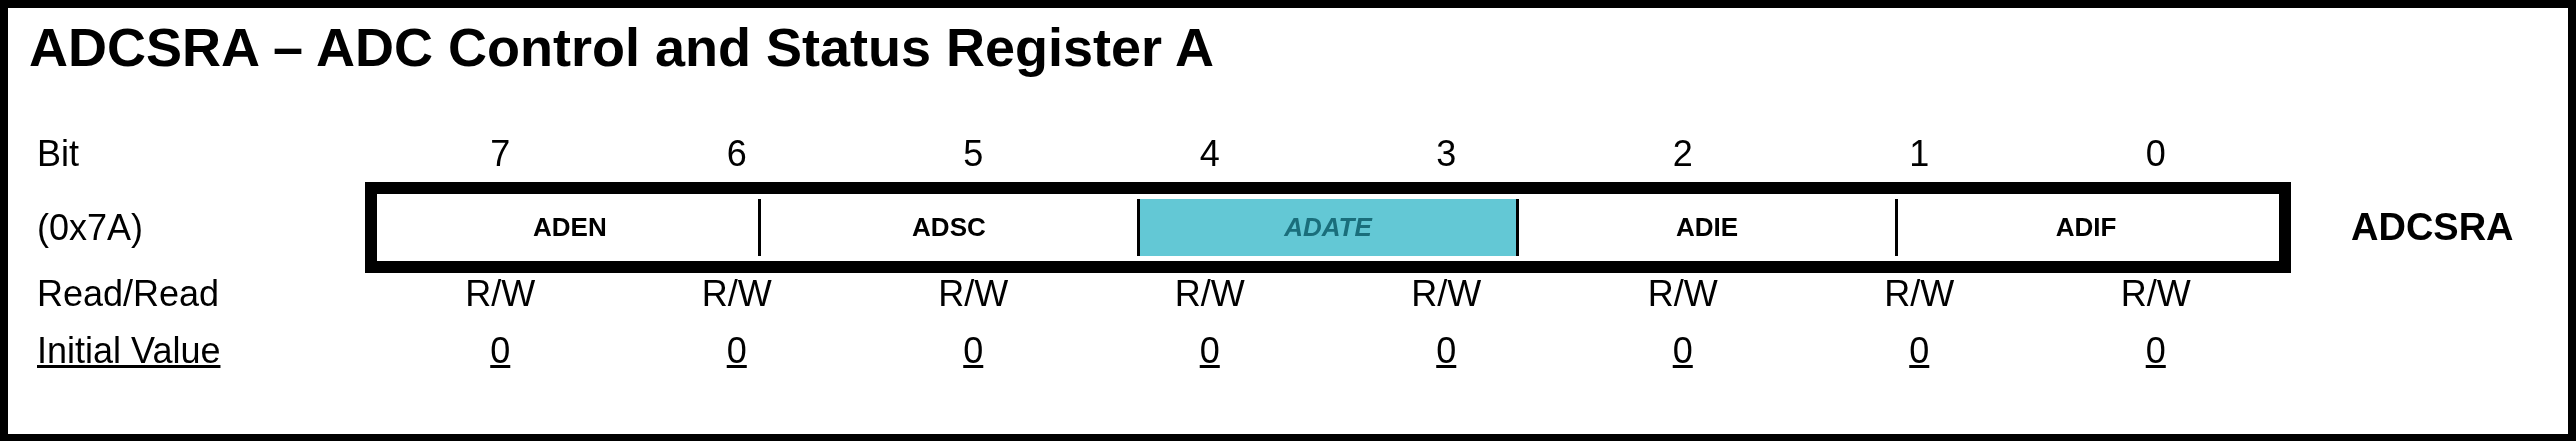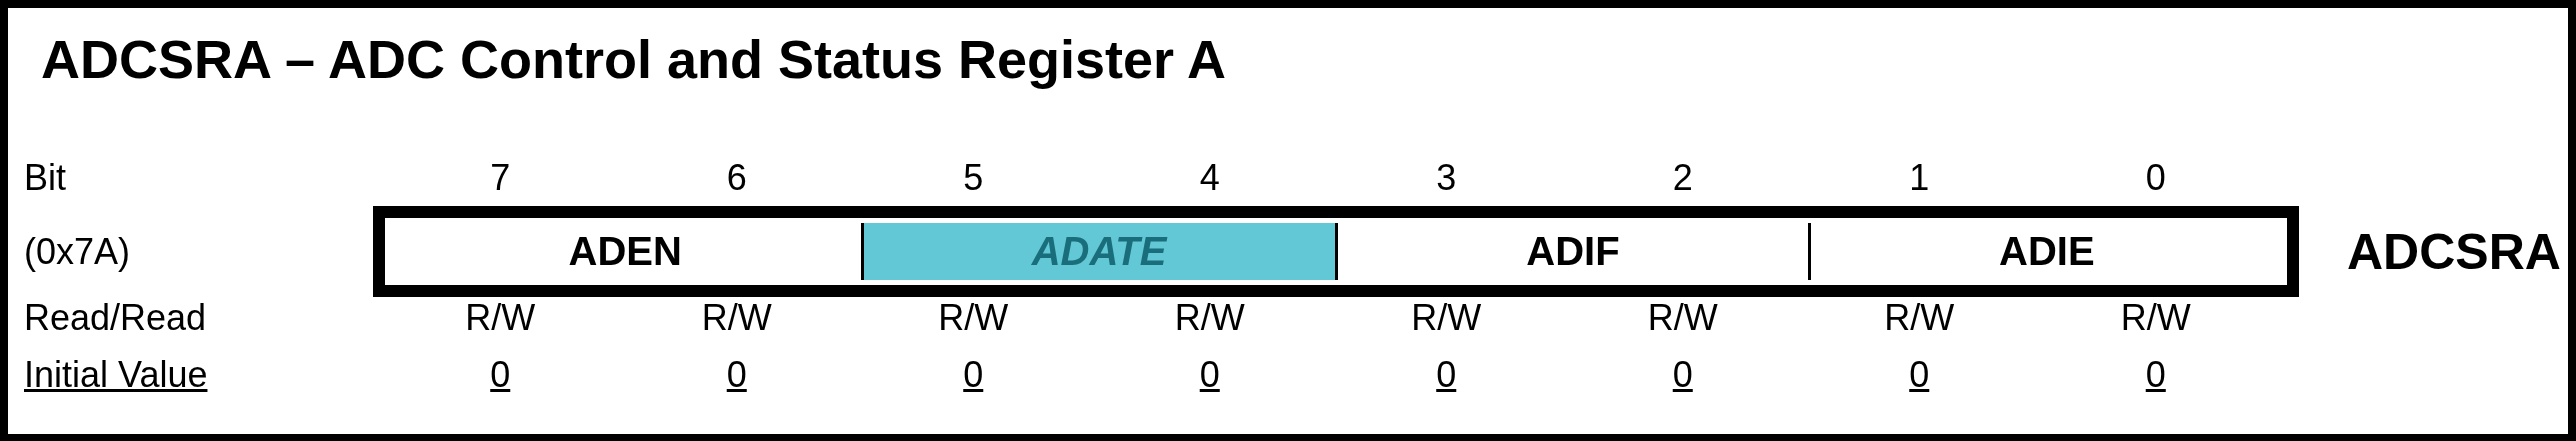--- a/index.html
+++ b/index.html
@@ -14,96 +14,97 @@
     position: relative;
     width: 2576px;
     height: 442px;
     box-sizing: border-box;
     border: 8.6px solid #000000;
     background: #ffffff;
     overflow: hidden;
   }
 
   .title {
-    margin: 12px;
+    margin: 0;
     padding: 9.6px 0 0 21px;
     font-size: 54px;
     font-weight: bold;
     line-height: 1.1;
     letter-spacing: 0px;
     height: 117px;
     box-sizing: border-box;
     white-space: nowrap;
   }
 
   
   .row {
     display: grid;
     grid-template-columns: 357px 1926px 1fr;
     align-items: center;
   }
 
   .rowlabel {
     font-size: 36px;
-    padding-left: 16px;
+    padding-left: 29px;
     white-space: nowrap;
   }
 
   
   .cells {
     display: flex;
     box-sizing: border-box;
     width: 100%;
     padding: 0 17px;
   }
   .cells > div {
     flex: 1 1 0;
     text-align: center;
     font-size: 36px;
     white-space: nowrap;
   }
 
   .row-bitnums  { height: 57px; }
-  .row-register { height: 86px; gap: 8px; }
+  .row-register { height: 86px; }
   .row-rw       { height: 52px; }
   .row-init     { height: 61px; text-decoration: underline; }
 
   
   .reg-box {
     box-sizing: border-box;
     width: 100%;
     height: 91px;
     border: 12.4px solid #000000;
     padding: 4.8px;
     display: flex;
     background: #ffffff;
   }
   .reg-cell {
     flex: 1 1 0;
     display: flex;
     align-items: center;
     justify-content: center;
-    font-size: 40px;
+    font-size: 26px;
     font-weight: bold;
     border-left: 3.8px solid #000000;
     white-space: nowrap;
   }
   .reg-cell:first-child { border-left: none; }
 
   .reg-cell.highlight {
     background: var(--highlight-bg, #63C8D5);
     color: var(--highlight-text, #1A6E7B);
     font-style: italic;
   }
 
   .reg-name {
-    font-size: 50px;
+    font-size: 38px;
     font-weight: bold;
     padding-left: 40px;
     white-space: nowrap;
+    margin-left: 20px;
   }
 </style>
 </head>
 <body>
 
 <div class="frame">
 
   <h1 class="title">ADCSRA – ADC Control and Status Register A</h1>
 
   <div class="row row-bitnums">
@@ -118,23 +119,24 @@
       <div>1</div>
       <div>0</div>
     </div>
     <div></div>
   </div>
 
   <div class="row row-register">
     <div class="rowlabel">(0x7A)</div>
     <div class="reg-box">
       <div class="reg-cell">ADEN</div>
+      <div class="reg-cell">ADSC</div>
       <div class="reg-cell highlight">ADATE</div>
+      <div class="reg-cell">ADIE</div>
       <div class="reg-cell">ADIF</div>
-      <div class="reg-cell">ADIE</div>
     </div>
     <div class="reg-name">ADCSRA</div>
   </div>
 
   <div class="row row-rw">
     <div class="rowlabel">Read/Read</div>
     <div class="cells">
       <div>R/W</div>
       <div>R/W</div>
       <div>R/W</div>

